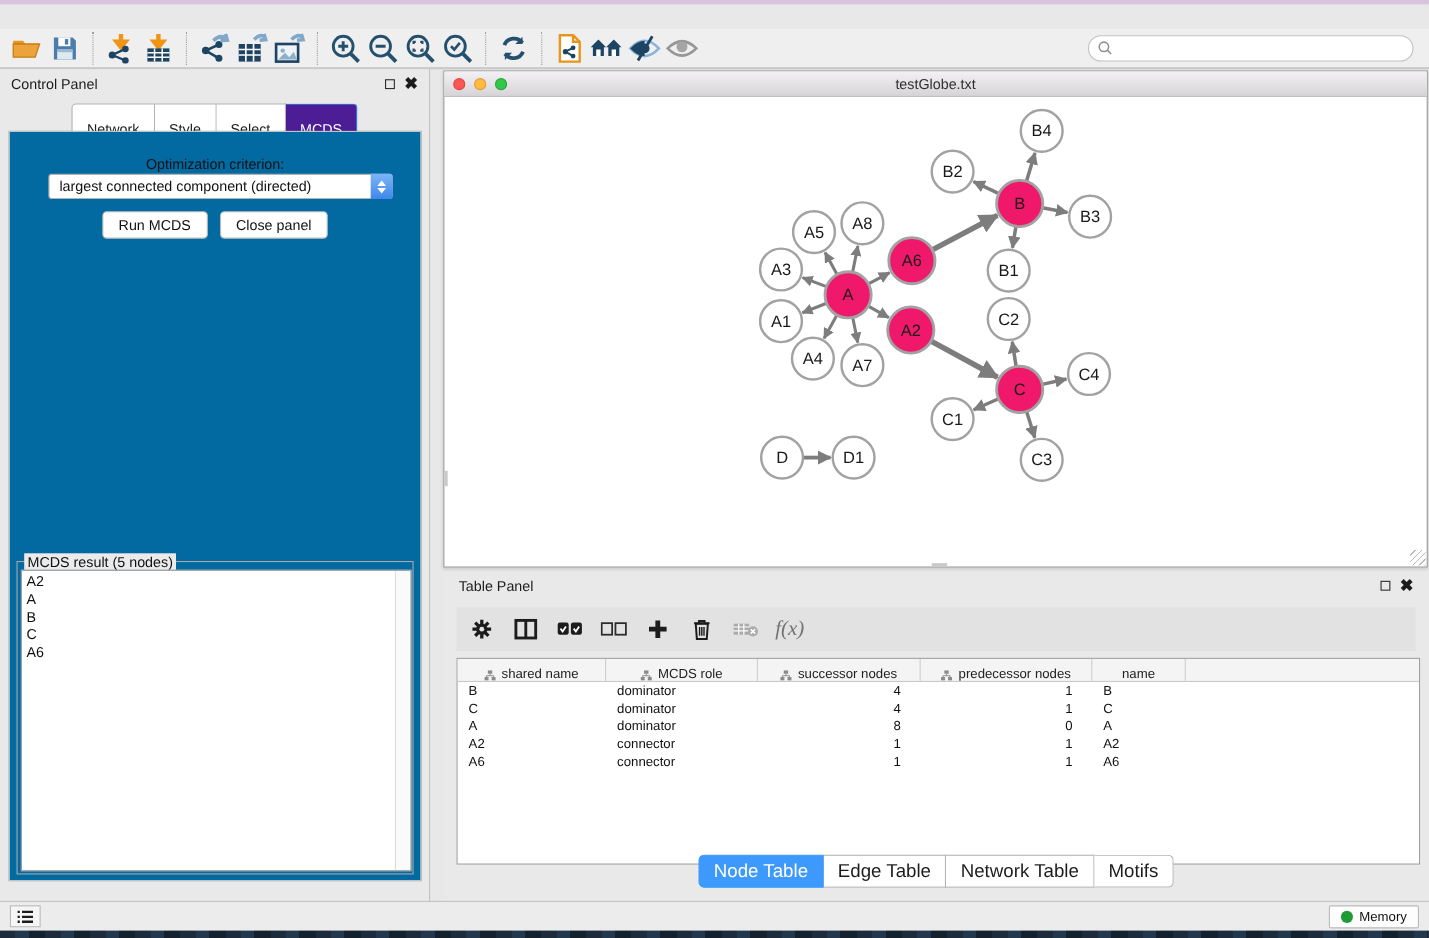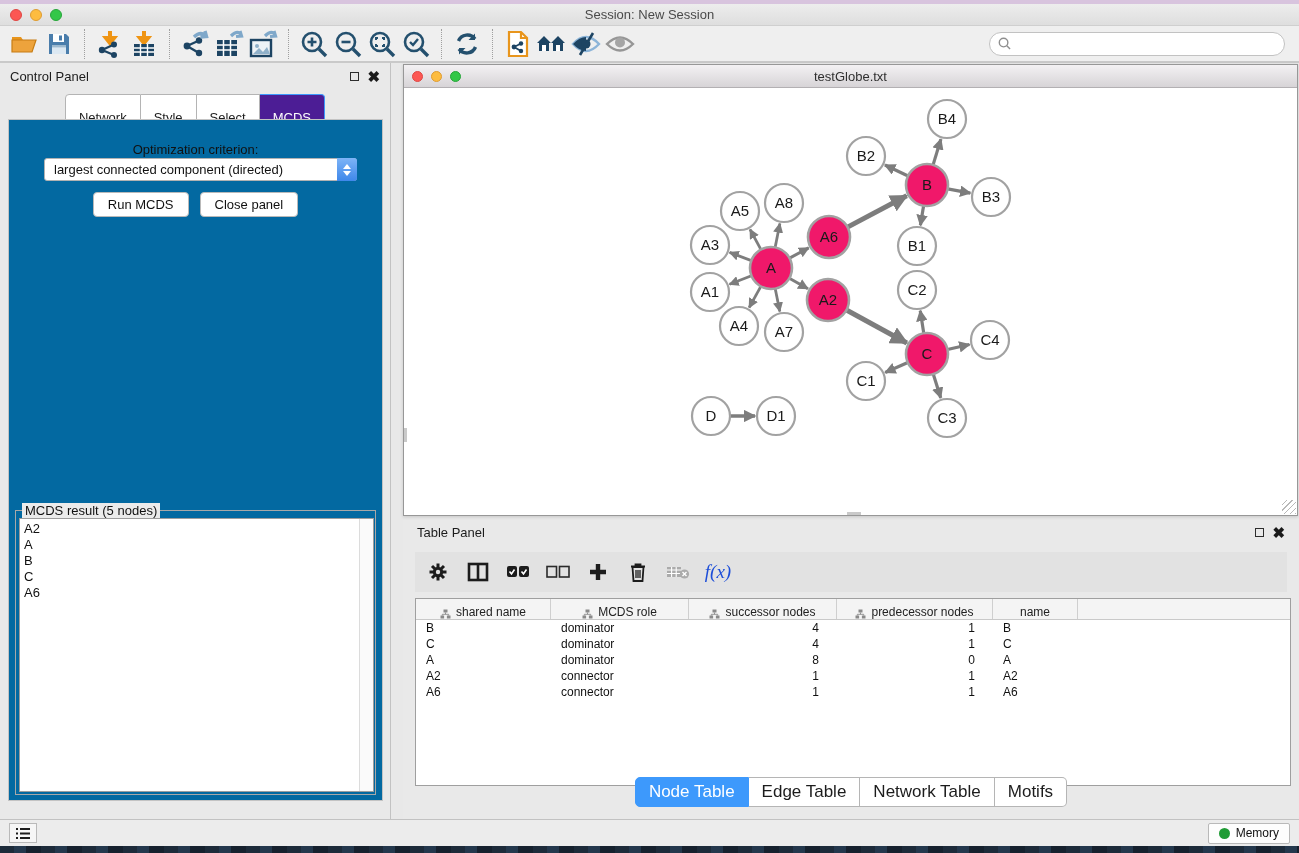--- a/index.html
+++ b/index.html
@@ -73,21 +73,21 @@
   .mark-left { position:absolute; left:0; top:340px; width:3px; height:14px; background:#c9c9c9; }
   .mark-bottom { position:absolute; left:443px; bottom:0; width:14px; height:3px; background:#c9c9c9; }
 
   
   .table-panel { position:absolute; left:403px; top:520px; width:896px; height:299px; background:#e9e9e9; }
   .tp-header { height:25px; display:flex; align-items:center; padding:0 14px; }
   .tp-title { font-size:13px; color:#1c1c1c; }
   .tp-toolbar { position:absolute; left:12px; top:32px; width:872px; height:40px; background:#e2e2e2;
     display:flex; align-items:center; gap:14px; padding:0 10px; }
   .tt-btn { width:26px; height:26px; border:none; background:none; display:flex; align-items:center; justify-content:center; cursor:pointer; }
-  .fx { font-family:"Liberation Serif", serif; font-style:italic; font-size:19px; color:#1d4ed8; }
+  .fx { font-family:"Liberation Serif", serif; font-style:italic; font-size:19px; color:#737373; }
   .tp-table { position:absolute; left:12px; top:78px; width:876px; height:188px; background:#fff; border:1px solid #9f9f9f; overflow:hidden; }
   .tp-thead { display:flex; height:21px; background:#f4f4f4; border-bottom:1px solid #c9c9c9; }
   .th-cell { display:flex; align-items:flex-end; justify-content:center; gap:5px; font-size:12px; color:#222;
     border-right:1px solid #cfcfcf; flex:none; }
   .th-fill { flex:1; }
   .tp-row { display:flex; height:16px; align-items:center; }
   .td { font-size:12px; color:#111; flex:none; white-space:nowrap; }
   .td.l { padding-left:10px; text-align:left; }
   .td.r { padding-right:18px; text-align:right; }
   .tp-tabs { position:absolute; left:0; bottom:12px; width:100%; display:flex; justify-content:center; }
@@ -108,28 +108,20 @@
     background:repeating-linear-gradient(90deg,#1d2b3a 0 14px,#24384d 14px 26px,#16212e 26px 41px); }
 
   svg { display:block; }
 </style>
 </head>
 <body>
 
 <div class="app">
   <div class="top-strip"></div>
 
-  <div class="titlebar">
-    <div class="traffic">
-      <span class="dot red"></span>
-      <span class="dot yel"></span>
-      <span class="dot grn"></span>
-    </div>
-    <div class="win-title">Session: New Session</div>
-  </div>
 
   <div class="toolbar">
     <button class="tbtn">
       <svg width="28" height="24" viewBox="0 0 28 24">
         <path d="M1 5 h9 l2 3 h-11 z" fill="#e8951c"></path>
         <path d="M1 8 h24 l-4 12 h-20 z" fill="#eda33c" stroke="#c77d14" stroke-width="1.2"></path>
       </svg>
     </button>
     <button class="tbtn">
       <svg width="24" height="24" viewBox="0 0 24 24">

